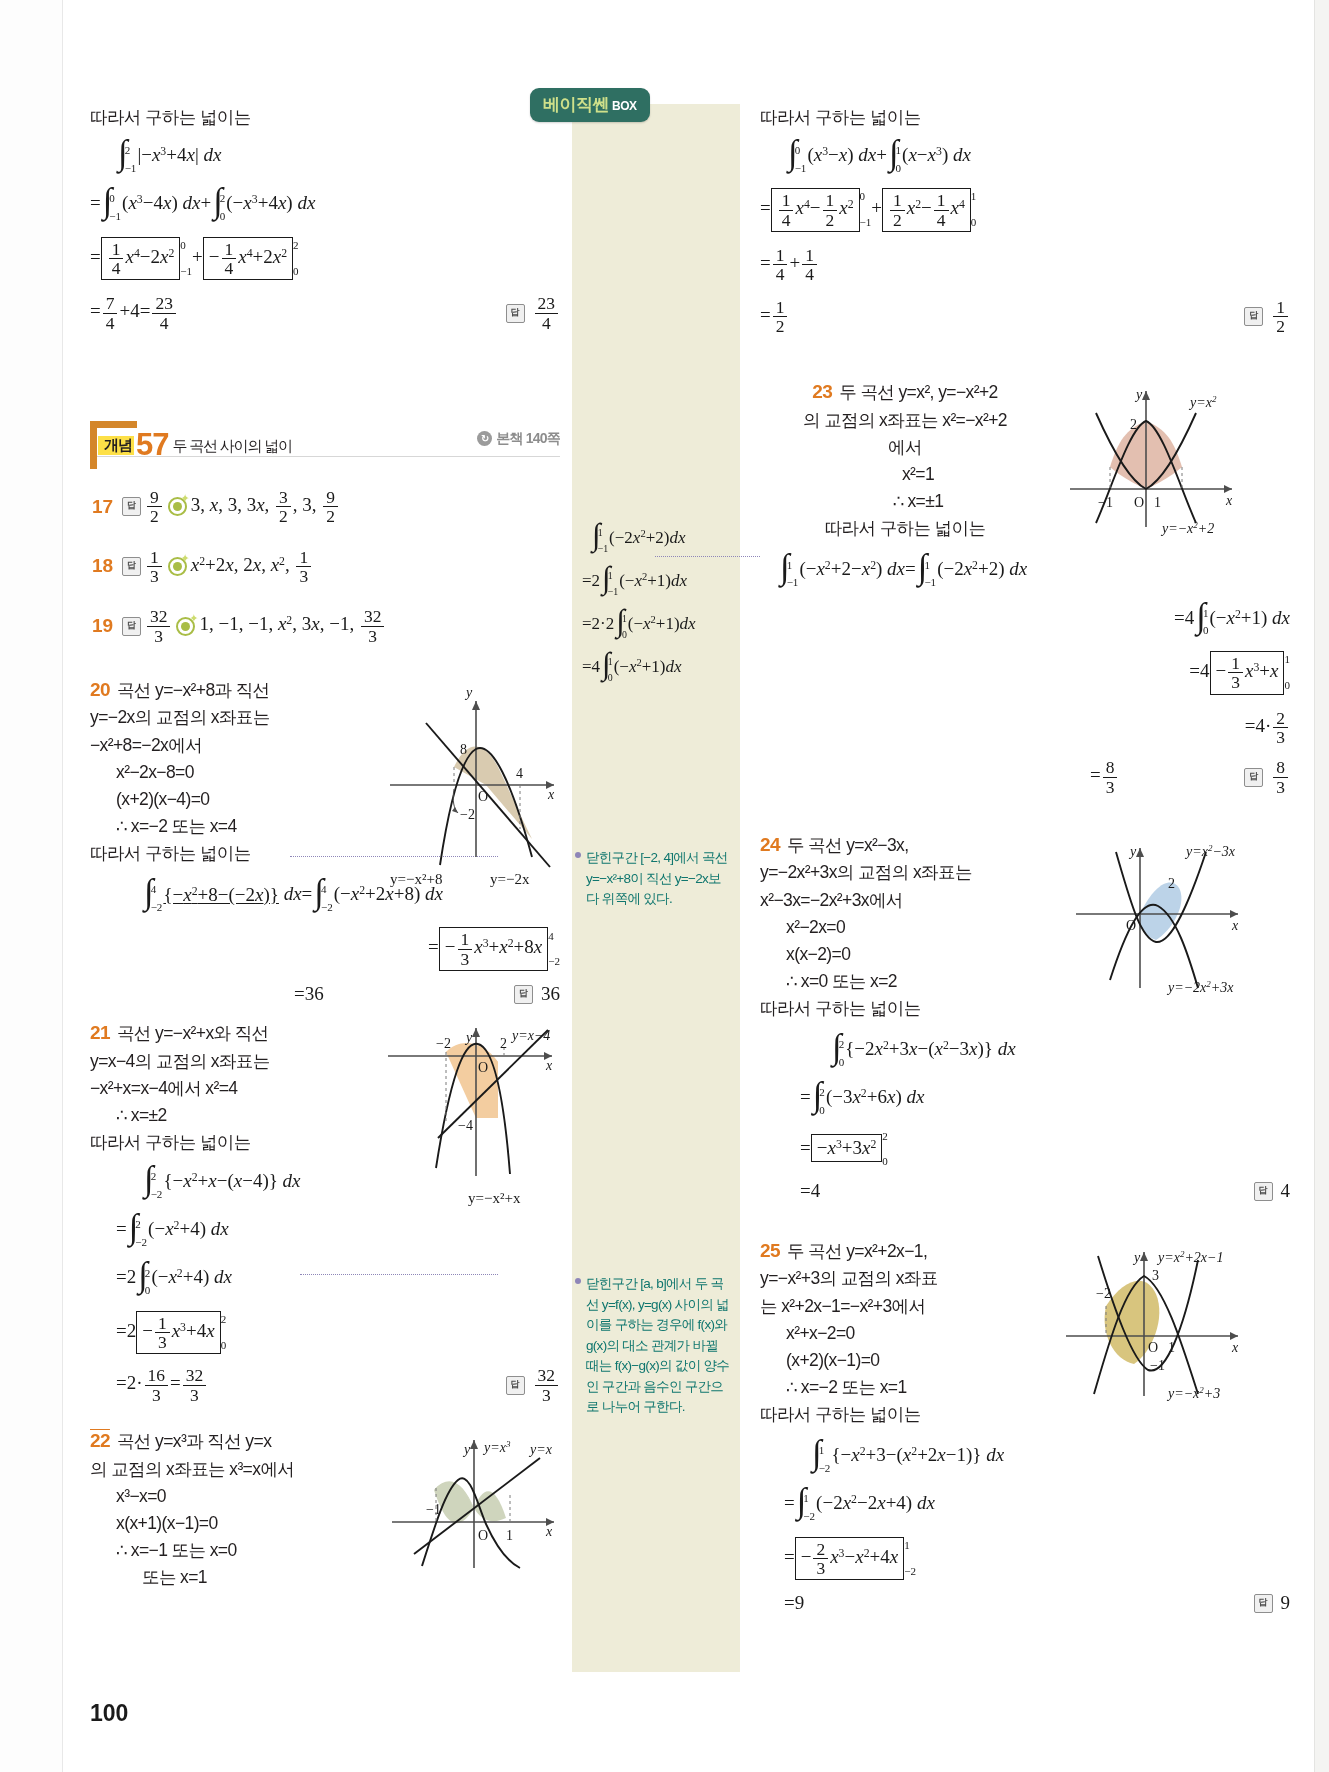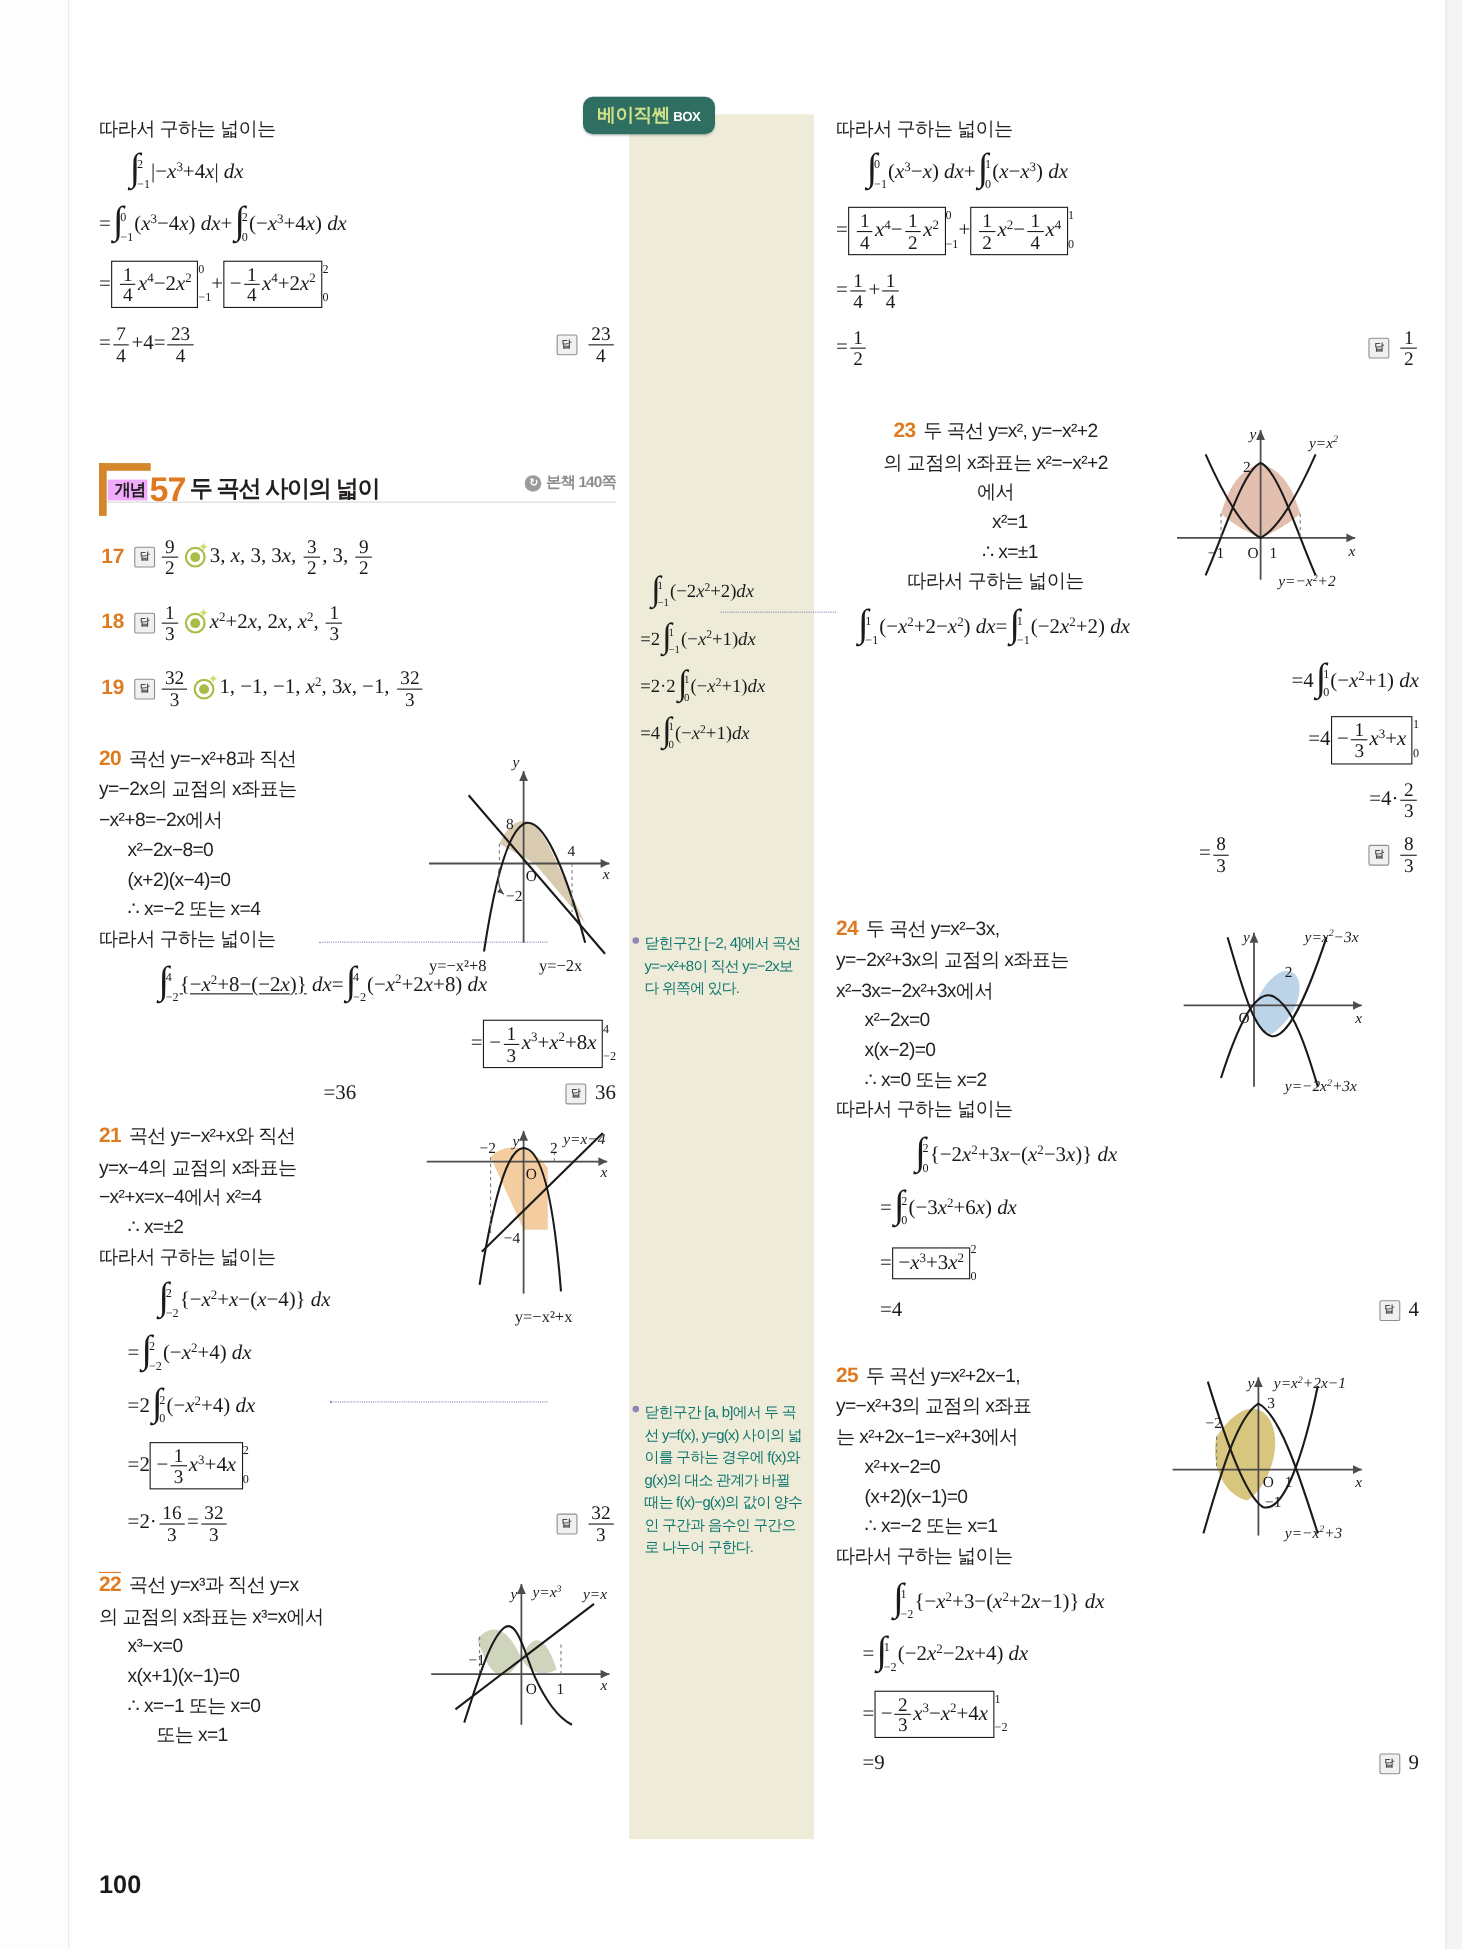--- a/index.html
+++ b/index.html
@@ -67,23 +67,23 @@
   .brk .bd{display:inline-block;border-left:1.4px solid #1a1a1a;border-right:1.4px solid #1a1a1a;border-top:1.4px solid #1a1a1a;border-bottom:1.4px solid #1a1a1a;padding:2px 5px;}
   .brk .lim{display:inline-block;font-size:.58em;line-height:1.05;vertical-align:middle;text-align:left;}
   .brk .lim .hi{display:block;margin-bottom:1.3em;}
   .brk .lim .lo{display:block;}
 
   
   .sect{position:relative;margin:0;}
   .sect .bar{position:absolute;left:0;right:0;top:30px;height:1px;background:#d7d7d7;}
   .sect .tagwrap{position:relative;display:inline-block;padding-left:8px;}
   .sect .corner{position:absolute;left:0;top:-5px;width:40px;height:41px;border-left:7px solid #d4862a;border-top:7px solid #d4862a;}
-  .sect .gaenyeom{display:inline-block;background:#f0abfc;font-size:15px;font-weight:700;letter-spacing:-1px;padding:0 2px 0 6px;position:relative;top:-4px;}
+  .sect .gaenyeom{display:inline-block;background:#fde047;font-size:15px;font-weight:700;letter-spacing:-1px;padding:0 2px 0 6px;position:relative;top:-4px;}
   .sect .num{font-size:31px;font-weight:800;color:#e07a20;letter-spacing:-1px;position:relative;top:1px;margin:0 4px 0 2px;}
-  .sect .stitle{font-size:21px;font-weight:700;letter-spacing:-1.2px;position:relative;top:-3px;}
+  .sect .stitle{font-size:15px;font-weight:400;letter-spacing:-1.2px;position:relative;top:-3px;}
   .sect .ref{position:absolute;right:0;top:4px;font-size:14px;font-weight:700;color:#8d8d8d;letter-spacing:-.8px;white-space:nowrap;}
   .sect .ref .rico{display:inline-block;width:15px;height:15px;border-radius:50%;background:#9b9b9b;color:#fff;font-size:10px;line-height:15px;text-align:center;margin-right:4px;vertical-align:1px;}
 
   
   .arow{display:flex;align-items:center;gap:4px;margin:17px 0 0 2px;}
   .arow .qn{font-size:19px;font-weight:800;color:#e07a20;min-width:26px;}
   .ansico{display:inline-block;width:17px;height:17px;border:1.4px solid #8e8e8e;background:#f0f0f0;font-size:9px;line-height:15px;text-align:center;color:#4a4a4a;border-radius:2px;font-weight:700;}
   .tgt{display:inline-block;width:19px;height:19px;position:relative;}
   .tgt .r1{position:absolute;inset:0;border-radius:50%;border:2.6px solid #a9bd46;}
   .tgt .r2{position:absolute;inset:5px;border-radius:50%;background:#a9bd46;}

